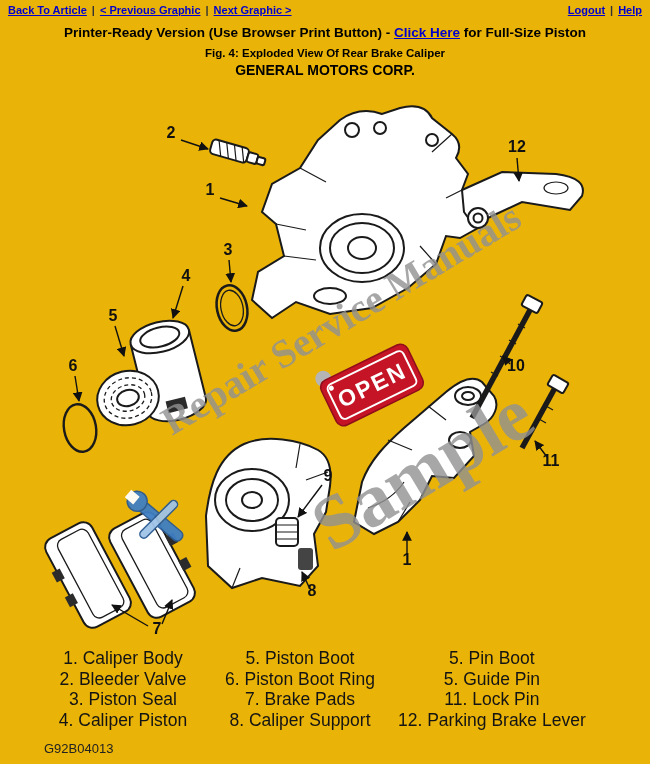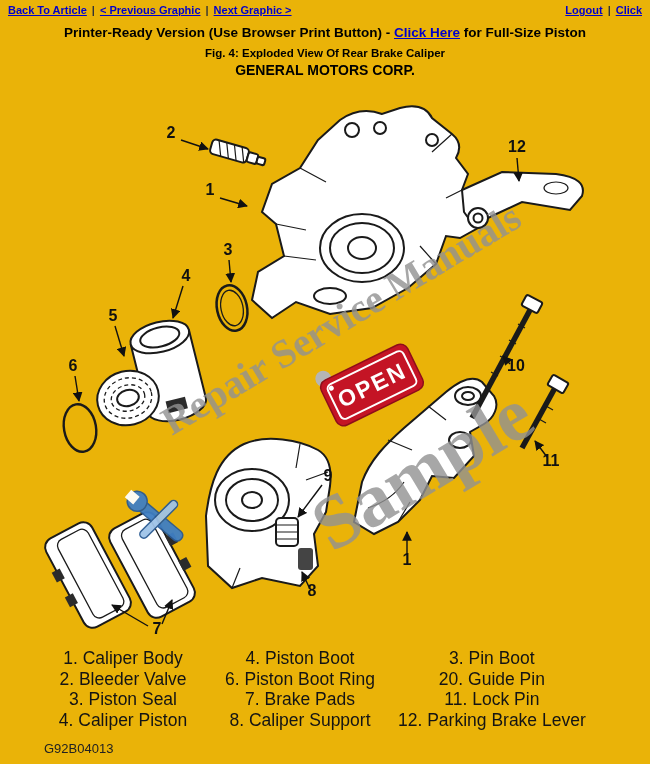--- a/index.html
+++ b/index.html
@@ -34,21 +34,21 @@
     <div class="navgroup">
       <a class="lnk">Back To Article</a>
       <span class="sep">|</span>
       <a class="lnk">&lt; Previous Graphic</a>
       <span class="sep">|</span>
       <a class="lnk">Next Graphic &gt;</a>
     </div>
     <div class="navgroup">
       <a class="lnk">Logout</a>
       <span class="sep">|</span>
-      <a class="lnk">Click</a>
+      <a class="lnk">Help</a>
     </div>
   </div>
 
   <div class="printer-line"><span>Printer-Ready Version (Use Browser Print Button) - </span><a class="lnk">Click Here</a><span> for Full-Size Piston</span></div>
 
   <div class="fig-caption">Fig. 4: Exploded View Of Rear Brake Caliper</div>
   <div class="fig-source">GENERAL MOTORS CORP.</div>
 
   <svg class="diagram" width="650" height="560" viewBox="0 0 650 560" xmlns="http://www.w3.org/2000/svg">
     <defs>
@@ -220,28 +220,28 @@
   </svg>
 
   <div class="legend">
     <ul class="col1">
       <li>1. Caliper Body</li>
       <li>2. Bleeder Valve</li>
       <li>3. Piston Seal</li>
       <li>4. Caliper Piston</li>
     </ul>
     <ul class="col2">
-      <li>4. Piston Boot</li>
+      <li>5. Piston Boot</li>
       <li>6. Piston Boot Ring</li>
       <li>7. Brake Pads</li>
       <li>8. Caliper Support</li>
     </ul>
     <ul class="col3">
-      <li>3. Pin Boot</li>
-      <li>20. Guide Pin</li>
+      <li>5. Pin Boot</li>
+      <li>5. Guide Pin</li>
       <li>11. Lock Pin</li>
       <li>12. Parking Brake Lever</li>
     </ul>
   </div>
 
   <div class="doc-code">G92B04013</div>
 
 </div>
 
 </body></html>

